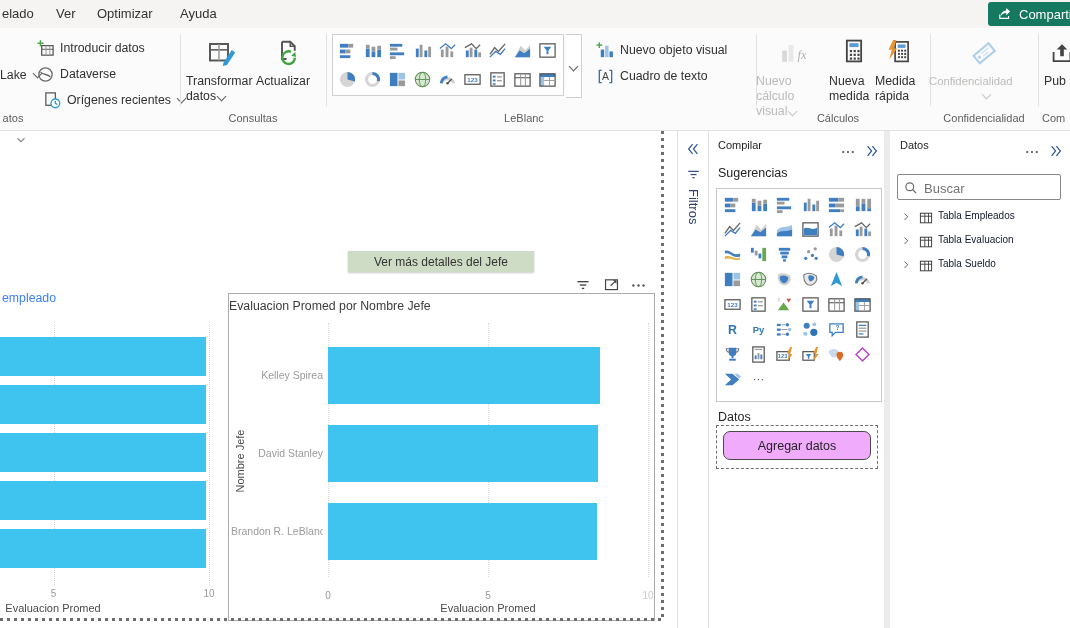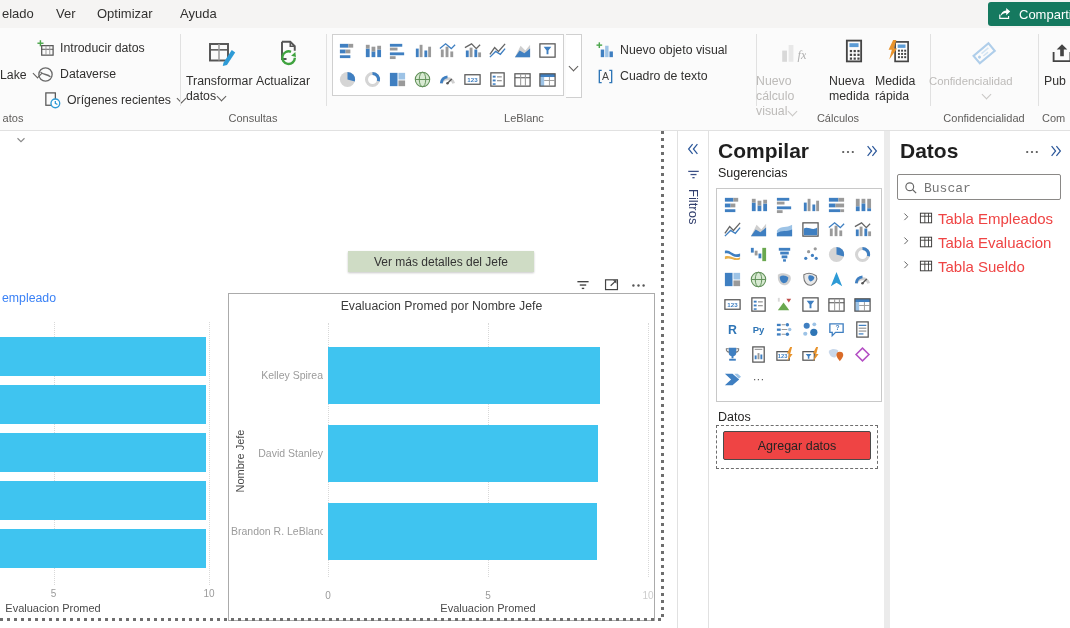--- a/index.html
+++ b/index.html
@@ -29,48 +29,48 @@
   .galchev{position:absolute;left:566px;top:6px;width:15px;height:62px;border:1px solid #d0d0d0;border-left:none;
            background:#fff;display:flex;align-items:center;justify-content:center}
   
   #canvas{position:absolute;left:0;top:0;width:1070px;height:628px}
   .vgrid{position:absolute;width:1px;border-left:1px dotted #d9d9d9}
   .bar{position:absolute}
   .tick{position:absolute;font-size:10px;color:#9b9b9b;text-align:center}
   .axis-title{position:absolute;font-size:11px;color:#4a4a4a;text-align:center}
   .cat{position:absolute;font-size:10.5px;color:#9b9b9b;text-align:right;overflow:hidden;white-space:nowrap}
   #chart2{position:absolute;left:228px;top:293px;width:425px;height:326px;border:1px solid #ababab;background:#fff}
-  .ctitle{position:absolute;left:0;top:5px;width:100%;text-align:center;font-size:12.3px;color:#3c3c3c}
+  .ctitle{position:absolute;left:0;top:5px;width:100%;text-align:left;font-size:12.3px;color:#3c3c3c}
   .tooltip-btn{position:absolute;left:348px;top:251px;width:186px;height:21px;background:#cfdcc5;border:none;
                font-size:12px;color:#333;text-align:center;line-height:21px;box-shadow:0 1px 2px rgba(0,0,0,.22);
                font-family:"Liberation Sans",sans-serif}
   .dotv{position:absolute;left:661px;top:131px;width:3px;height:489px;
         background:repeating-linear-gradient(180deg,#6e6e6e 0 3px,transparent 3px 7px)}
   .doth{position:absolute;left:0;top:618px;width:664px;height:3px;
         background:repeating-linear-gradient(90deg,#6e6e6e 0 3px,transparent 3px 7px)}
   
   .fstrip{position:absolute;left:677px;top:131px;width:30px;height:497px;background:#fff;
           border-left:1px solid #e1e1e1;border-right:1px solid #e1e1e1}
   .vtext{position:absolute;left:8px;top:58px;writing-mode:vertical-rl;font-size:13px;color:#33406e}
   .panel{position:absolute;top:131px;height:497px;background:#fff}
   .panel-gap{position:absolute;left:884px;top:131px;width:6px;height:497px;background:#ebebeb}
-  .ptitle{position:absolute;font-size:21px;font-weight:700;color:#1f1f1f}
+  .ptitle{position:absolute;font-size:11px;font-weight:400;color:#1f1f1f}
   .plabel{position:absolute;font-size:12.5px;color:#252423}
   .gridbox{position:absolute;left:6px;top:57px;width:166px;height:214px;border:1px solid #c8c8c8;background:#fff;
            display:flex;flex-wrap:wrap;align-content:flex-start;padding:3px 2px;box-sizing:border-box}
   .gcell{width:19px;height:19px;margin:3px 3.5px;cursor:pointer}
   .dashedbox{position:absolute;left:6px;top:294px;width:160px;height:42px;border:1px dashed #6e6e6e}
-  .adddata{position:absolute;left:13px;top:300px;width:148px;height:29px;background:#ef4444;border:1px solid #4a4a4a;
-           border-radius:2px;font-size:12.5px;color:#252423;font-family:"Liberation Sans",sans-serif}
+  .adddata{position:absolute;left:13px;top:300px;width:148px;height:29px;background:#f0abfc;border:1px solid #4a4a4a;
+           border-radius:7px;font-size:12.5px;color:#252423;font-family:"Liberation Sans",sans-serif}
   .searchbox{position:absolute;left:7px;top:43px;width:164px;height:26px;border:1px solid #8a8886;border-radius:2px;
              background:#fff;box-sizing:border-box}
   .search-input{position:absolute;left:24px;top:2px;width:130px;height:20px;border:none;outline:none;font-size:13px;
-                font-family:Liberation Mono, monospace;color:#252423;background:transparent}
+                font-family:Liberation Sans, sans-serif;color:#252423;background:transparent}
   .tree-row{position:absolute;left:0;width:178px;height:24px;cursor:pointer}
-  .tree-label{position:absolute;left:48px;top:4px;font-size:15px;color:#ef4444;white-space:nowrap}
+  .tree-label{position:absolute;left:48px;top:4px;font-size:10px;color:#0f172a;white-space:nowrap}
 </style>
 </head>
 <body>
 
 <div id="canvas">
   <span class="icon abs" style="left:14px;top:133px;width:14px;height:14px">
       <svg viewBox="0 0 20 20" width="100%" height="100%">
         <path d="M5 7.5 L10 12.5 L15 7.5" fill="none" stroke="#8a8a8a" stroke-width="1.6"></path>
       </svg>
     </span>

